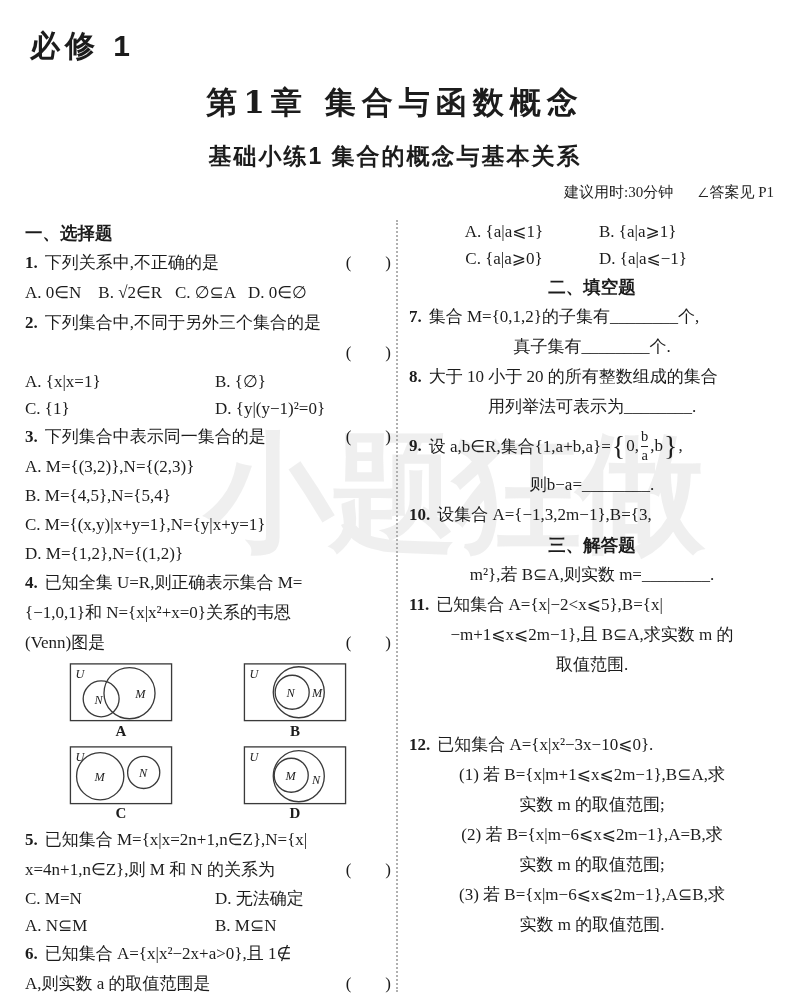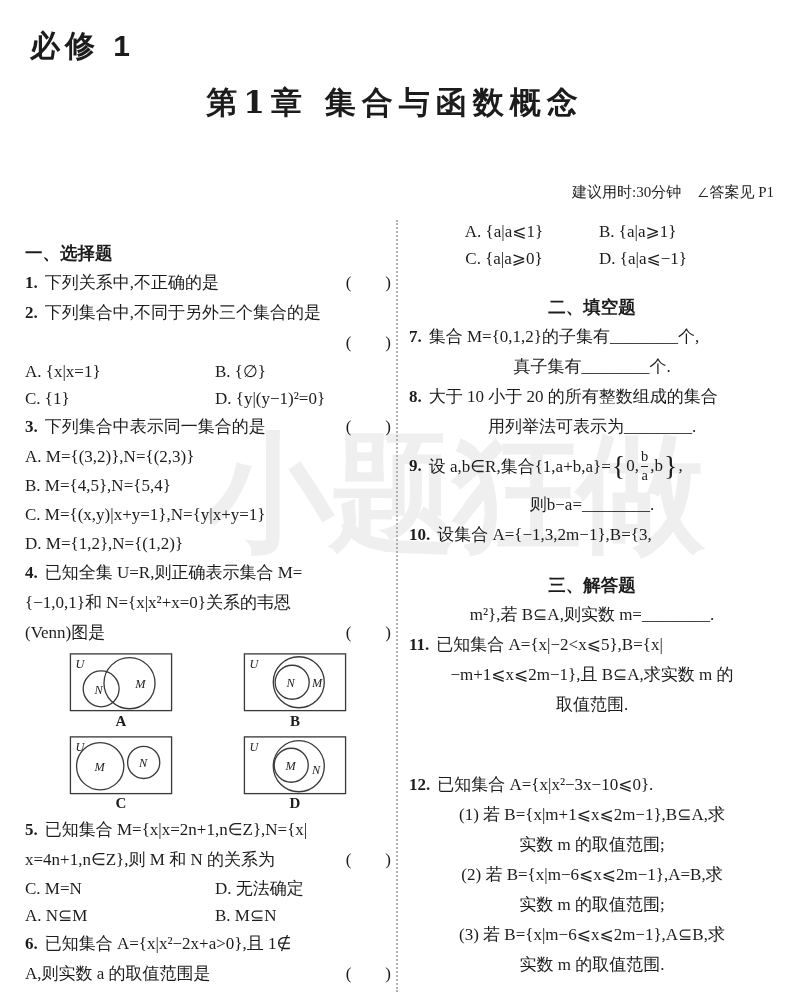--- a/index.html
+++ b/index.html
@@ -24,33 +24,33 @@
     font:700 31px "DejaVu Serif", serif; letter-spacing:6px;
   }
   .section-title {
     position:absolute; top:141px; left:0; width:100%; text-align:center; z-index:2;
     font:700 23px "Liberation Sans", sans-serif; letter-spacing:2px;
   }
   .meta {
     position:absolute; top:183px; right:16px; z-index:2;
     font:15px "Liberation Serif", serif; color:#222;
   }
-  .meta .answer-ref { margin-left:12px; }
+  .meta .answer-ref { margin-left:20px; }
   .divider {
     position:absolute; left:396px; top:220px; height:772px; width:0;
     border-left:2px dotted #b0b0b0; z-index:1;
   }
   .col { position:absolute; top:218px; width:366px; z-index:2; }
   .col-left  { left:25px; }
   .col-right { left:409px;text-align:center; }
   .line {
     font-size:17px; line-height:30px; min-height:30px;
     white-space:pre-wrap;
   }
-  .sec-head { font:700 17.5px/30px "Liberation Sans", sans-serif;margin-top:20px; }
+  .sec-head { font:700 17.5px/30px "Liberation Sans", sans-serif; }
   .q { display:flex; }
   .qnum { font-weight:700; margin-right:7px; flex:none; }
   .paren { margin-left:auto; flex:none; }
   .paren-line { text-align:right; }
   .pair { display:flex; line-height:27px; min-height:27px; }
   .pair .opt-a { width:190px; flex:none; }
   .optline { line-height:29px; min-height:29px; }
   
   .venn-grid {
     display:grid; grid-template-columns:104px 104px; column-gap:70px;
@@ -70,35 +70,37 @@
 </style>
 </head>
 <body>
 
 <div class="page">
 
   <div class="watermark">小题狂做</div>
 
   <div class="edition">必修 1</div>
   <div class="chapter-title">第1章  集合与函数概念</div>
+  <div class="section-title">基础小练1  集合的概念与基本关系</div>
   <div class="meta">
     <span>建议用时:30分钟</span>
     <span class="answer-ref">∠答案见 P1</span>
   </div>
 
   <div class="divider"></div>
 
   <div class="col col-left">
     <div class="line sec-head">一、选择题</div>
 
     <div class="line q">
       <b class="qnum">1.</b>
       <span>下列关系中,不正确的是</span>
       <span class="paren">(        )</span>
     </div>
+    <div class="line">A. 0∈N    B. √2∈R   C. ∅⊆A   D. 0∈∅</div>
 
     <div class="line q">
       <b class="qnum">2.</b>
       <span>下列集合中,不同于另外三个集合的是</span>
     </div>
     <div class="line paren-line">(        )</div>
     <div class="line pair">
       <span class="opt-a">A. {x|x=1}</span>
       <span>B. {∅}</span>
     </div>

